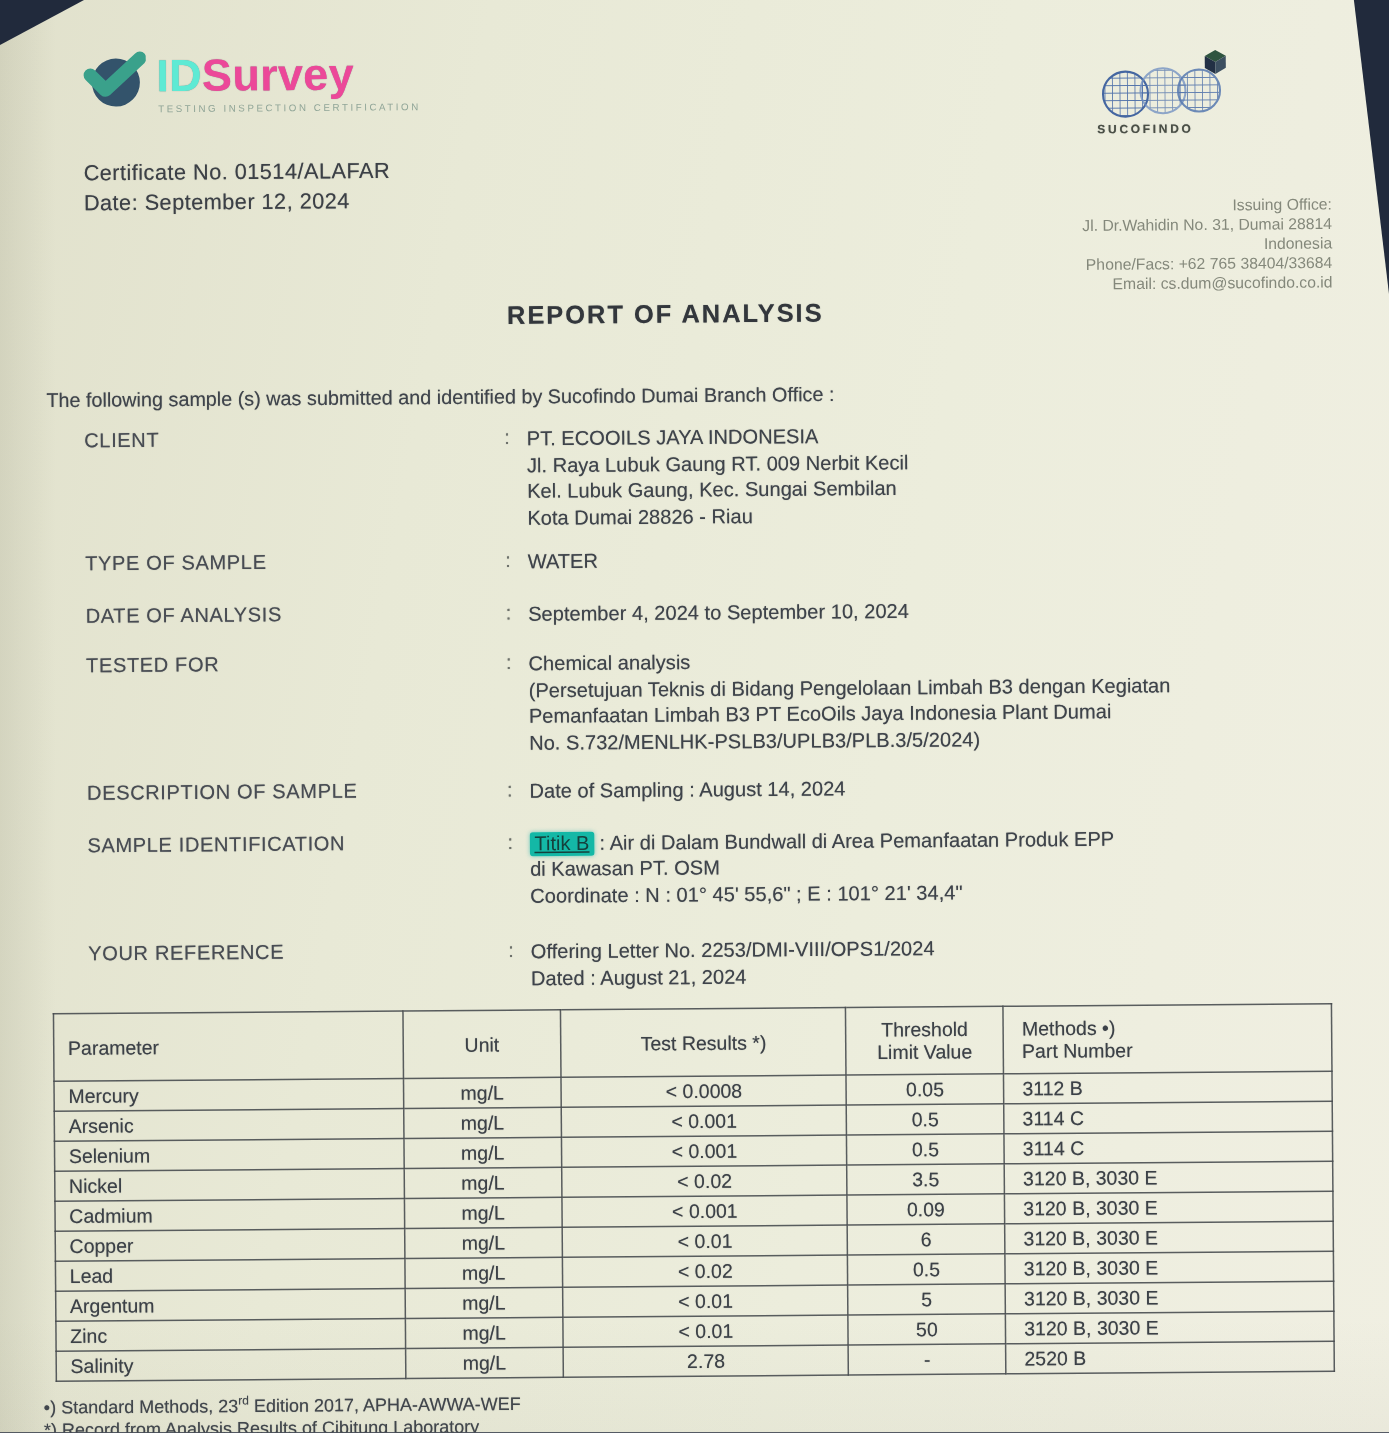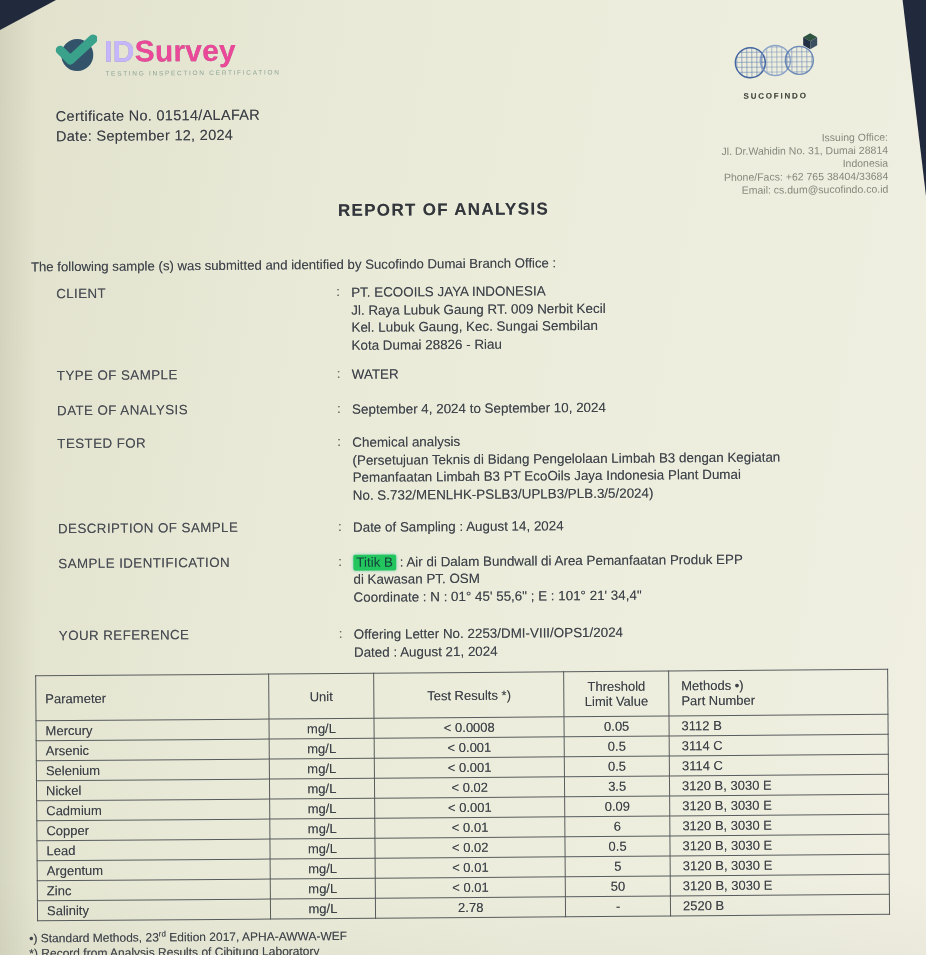--- a/index.html
+++ b/index.html
@@ -28,45 +28,45 @@
   .doc {
     position:absolute; inset:0; padding-top:28px;
     transform:rotate(-0.45deg); transform-origin:50% 42%;
     color:#3e434a; text-shadow:0 0 0.6px rgba(62,67,74,0.55);
   }
   
   .logo-row { display:flex; justify-content:space-between; align-items:flex-start; padding:0 64px 0 58px; height:66px; }
   .idsurvey { display:flex; flex-direction:column; }
   .id-line { display:flex; align-items:center; gap:7px; }
   .id-text { font-size:30px; font-weight:bold; letter-spacing:0.2px; }
-  .id-teal { color:#c4b5fd; }
+  .id-teal { color:#5eead4; }
   .id-navy { color:#ec4899; }
   .tagline { margin:-3px 0 0 50px; font-size:6.5px; letter-spacing:1.7px; color:rgba(90,125,115,0.62); text-shadow:none; }
-  .sucofindo { display:flex; flex-direction:column; align-items:center; margin-top:5px; margin-right:40px;gap:10px; }
+  .sucofindo { display:flex; flex-direction:column; align-items:flex-start; margin-top:5px; margin-right:40px; }
   .suco-text { font-size:8px; font-weight:bold; letter-spacing:1.8px; color:#4a4f45; margin-top:1px; }
   
   .cert-block { margin:10px 0 0 58px; font-size:14.5px; line-height:19.5px; letter-spacing:0.3px; color:#3c4046; }
   
   .issuing { position:absolute; top:134px; right:36px; text-align:right; font-size:10.5px; line-height:13px; color:#84887b; text-shadow:none; }
   
   .title { margin-top:57px; padding-right:36px; text-align:center; font-size:17px; font-weight:bold; letter-spacing:1.3px; color:#33373c; }
   .intro { margin:36px 0 0 32px; font-size:13.2px; color:#3f444b; }
   
   .fields { margin-top:12px; }
   .field { display:grid; grid-template-columns:280px 15px 1fr; padding-left:57px; font-size:13.4px; }
   .field:nth-child(1){ margin-bottom:12px; }
   .field:nth-child(2){ margin-bottom:17px; }
   .field:nth-child(3){ margin-bottom:16px; }
   .field:nth-child(4){ margin-bottom:15px; }
   .field:nth-child(5){ margin-bottom:17px; }
   .field:nth-child(6){ margin-bottom:20px; }
   .flabel { letter-spacing:0.4px; color:#484c53; }
   .fcolon { color:#6d716a; }
   .fline { line-height:17.5px; }
-  .hl { background:#22c55e; color:#15403c; padding:0 3px 1px 3px; border-radius:2px; box-shadow:0 0 3px rgba(46,182,172,0.65); text-shadow:none; }
+  .hl { background:#14b8a6; color:#15403c; padding:0 3px 1px 3px; border-radius:2px; box-shadow:0 0 3px rgba(46,182,172,0.65); text-shadow:none;text-decoration:underline; }
   
   .rtable { width:853px; margin:12px 0 0 33px; border-collapse:collapse; font-size:13px; color:#3c4147; }
   .rtable th, .rtable td { border:1px solid rgba(72,76,80,0.9); }
   .rtable th { font-weight:normal; height:40px; padding:2px 6px; line-height:15px; vertical-align:middle; }
   .rtable td { height:19px; padding:0 6px; line-height:15px; }
   .c0 { width:27.3%; text-align:left; padding-left:9px !important; }
   .c1 { width:12.4%; text-align:center; }
   .c2 { width:22.3%; text-align:center; }
   .c3 { width:12.3%; text-align:center; }
   .c4 { width:25.7%; text-align:left; padding-left:12px !important; }

